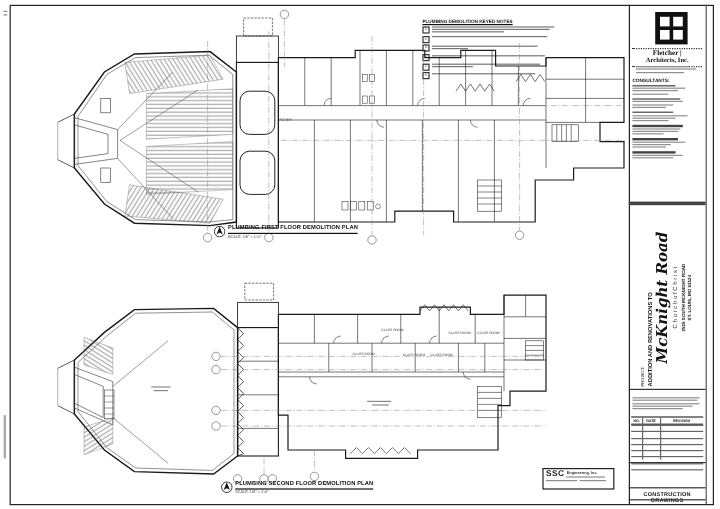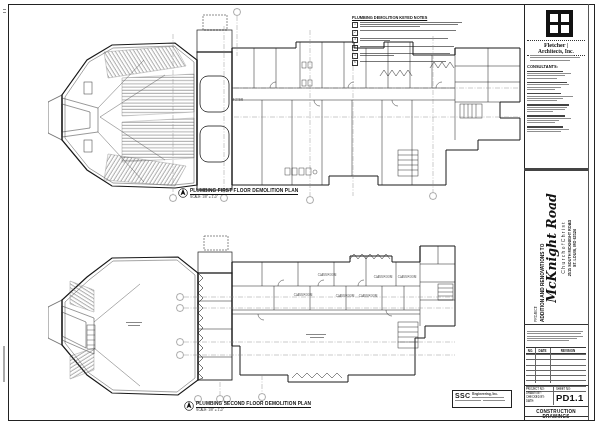--- a/index.html
+++ b/index.html
@@ -453,31 +453,18 @@
     <div class="rev-row"></div>
     <div class="rev-row"></div>
     <div class="rev-row"></div>
     <div class="rev-row"></div>
     <div class="rev-row" style="border-bottom:0.5px solid #666;"></div>
     <div class="vline" style="left:9px;top:0;height:35px;background:#666;width:0.5px;"></div>
     <div class="vline" style="left:24px;top:0;height:35px;background:#666;width:0.5px;"></div>
   </div>
 
   <div class="hline" style="left:524px;top:385px;width:64px;background:#333;"></div>
-  <div class="abs" style="left:526px;top:387px;width:60px;height:18px;">
-    <div class="abs" style="left:0;top:0;width:26px;">
-      <div style="font-size:2.8px;">PROJECT NO:</div>
-      <div style="font-size:2.8px;">DRAWN BY:</div>
-      <div style="font-size:2.8px;">CHECKED BY:</div>
-      <div style="font-size:2.8px;">DATE:</div>
-    </div>
-    <div class="vline" style="left:27px;top:0;height:18px;background:#666;width:0.5px;"></div>
-    <div class="abs" style="left:30px;top:0;width:30px;">
-      <div style="font-size:2.8px;">SHEET NO:</div>
-      <div style="font-size:9.5px;font-weight:bold;letter-spacing:0.2px;margin-top:1px;">PD1.1</div>
-    </div>
-  </div>
 
   <div class="hline" style="left:524px;top:406px;width:64px;background:#333;"></div>
   <div class="abs" style="left:524px;top:408.5px;width:64px;text-align:center;font-size:4.6px;font-weight:bold;letter-spacing:0.2px;">CONSTRUCTION DRAWINGS</div>
   <div class="hline" style="left:524px;top:416px;width:64px;background:#333;"></div>
 
 </div>
 
 </body></html>

